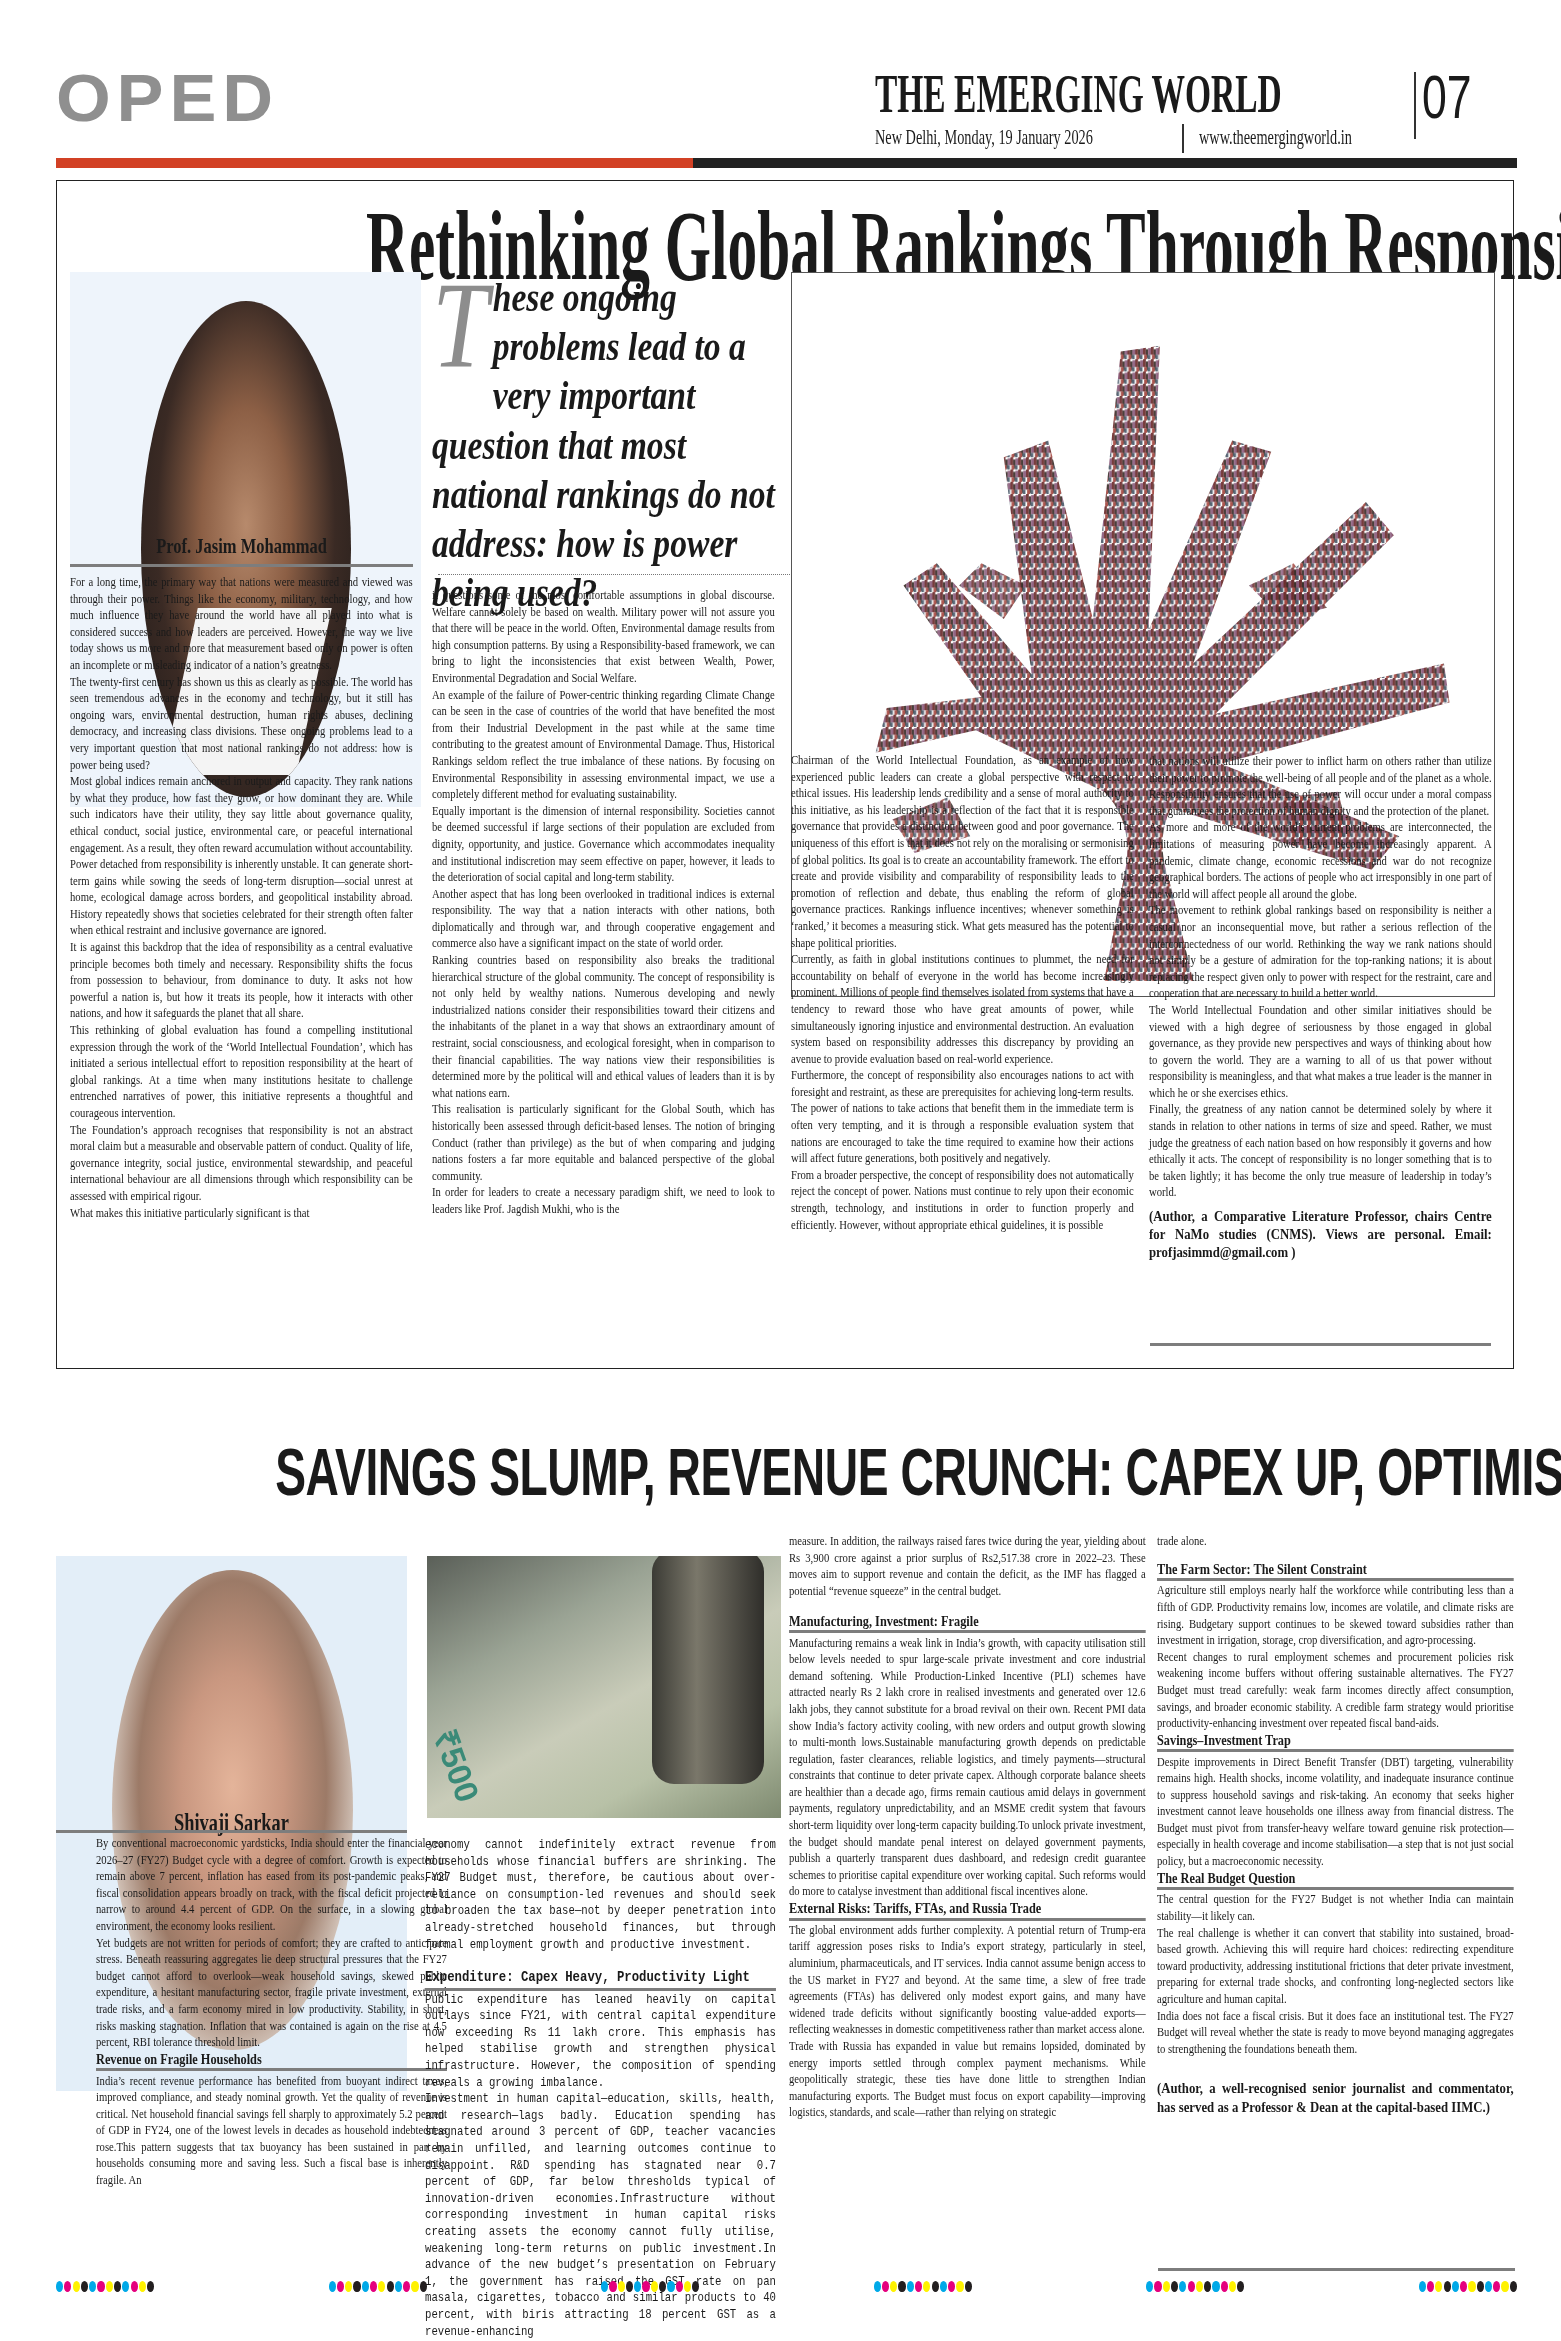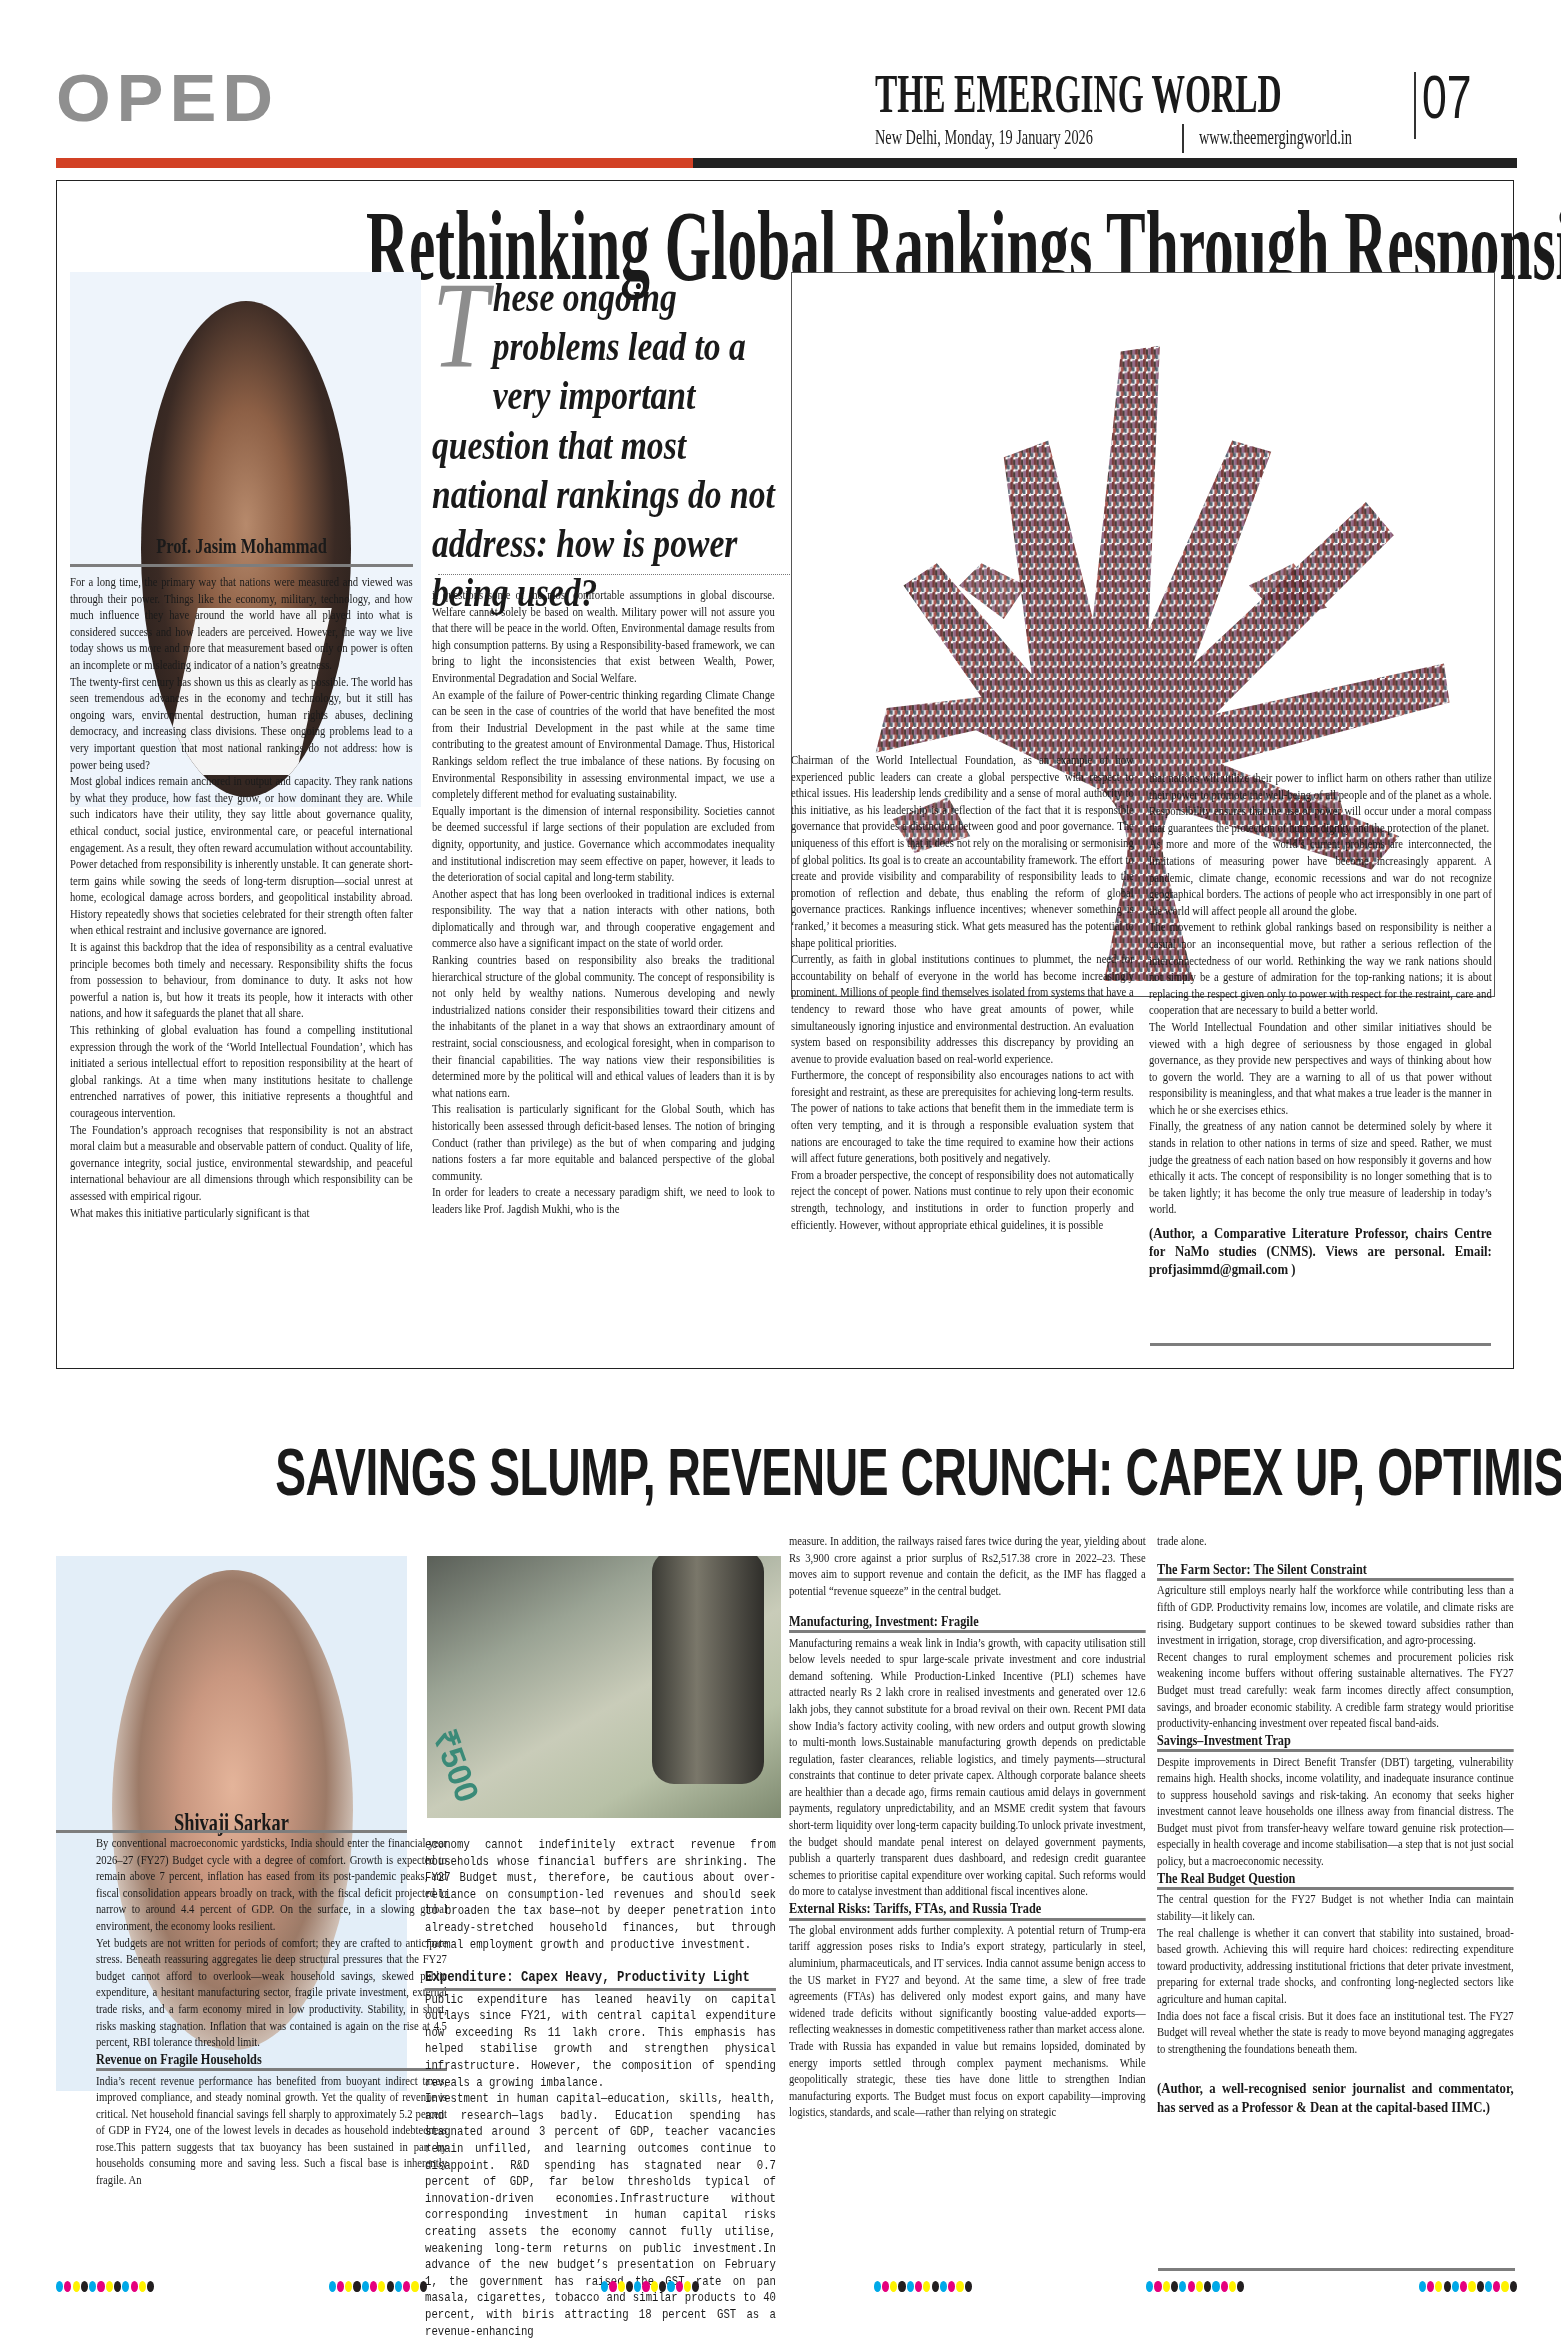--- a/index.html
+++ b/index.html
@@ -126,21 +126,21 @@
 
 <div class="col" style="left:791px; top:752px; width:343px;">
   <div class="colw" style="width:418px;">
     <p>Chairman of the World Intellectual Foundation, as an example of how experienced public leaders can create a global perspective with respect to ethical issues. His leadership lends credibility and a sense of moral authority to this initiative, as his leadership is a reflection of the fact that it is responsible governance that provides a distinction between good and poor governance. The uniqueness of this effort is that it does not rely on the moralising or sermonising of global politics. Its goal is to create an accountability framework. The effort to create and provide visibility and comparability of responsibility leads to the promotion of reflection and debate, thus enabling the reform of global governance practices. Rankings influence incentives; whenever something is ‘ranked,’ it becomes a measuring stick. What gets measured has the potential to shape political priorities.</p>
     <p>Currently, as faith in global institutions continues to plummet, the need for accountability on behalf of everyone in the world has become increasingly prominent. Millions of people find themselves isolated from systems that have a tendency to reward those who have great amounts of power, while simultaneously ignoring injustice and environmental destruction. An evaluation system based on responsibility addresses this discrepancy by providing an avenue to provide evaluation based on real-world experience.</p>
     <p>Furthermore, the concept of responsibility also encourages nations to act with foresight and restraint, as these are prerequisites for achieving long-term results. The power of nations to take actions that benefit them in the immediate term is often very tempting, and it is through a responsible evaluation system that nations are encouraged to take the time required to examine how their actions will affect future generations, both positively and negatively.</p>
     <p>From a broader perspective, the concept of responsibility does not automatically reject the concept of power. Nations must continue to rely upon their economic strength, technology, and institutions in order to function properly and efficiently. However, without appropriate ethical guidelines, it is possible</p>
   </div>
 </div>
 
-<div class="col" style="left:1149px; top:770px; width:343px;">
+<div class="col" style="left:1149px; top:753px; width:343px;">
   <div class="colw" style="width:418px;">
     <p>that nations will utilize their power to inflict harm on others rather than utilize their power to promote the well-being of all people and of the planet as a whole. Responsibility ensures that the use of power will occur under a moral compass that guarantees the protection of human dignity and the protection of the planet.</p>
     <p>As more and more of the world’s current problems are interconnected, the limitations of measuring power have become increasingly apparent. A pandemic, climate change, economic recessions and war do not recognize geographical borders. The actions of people who act irresponsibly in one part of the world will affect people all around the globe.</p>
     <p>The movement to rethink global rankings based on responsibility is neither a casual nor an inconsequential move, but rather a serious reflection of the interconnectedness of our world. Rethinking the way we rank nations should not simply be a gesture of admiration for the top-ranking nations; it is about replacing the respect given only to power with respect for the restraint, care and cooperation that are necessary to build a better world.</p>
     <p>The World Intellectual Foundation and other similar initiatives should be viewed with a high degree of seriousness by those engaged in global governance, as they provide new perspectives and ways of thinking about how to govern the world. They are a warning to all of us that power without responsibility is meaningless, and that what makes a true leader is the manner in which he or she exercises ethics.</p>
     <p>Finally, the greatness of any nation cannot be determined solely by where it stands in relation to other nations in terms of size and speed. Rather, we must judge the greatness of each nation based on how responsibly it governs and how ethically it acts. The concept of responsibility is no longer something that is to be taken lightly; it has become the only true measure of leadership in today’s world.</p>
     <p class="bold-note" style="margin-top:5.6px;">(Author, a Comparative Literature Professor, chairs Centre for NaMo studies (CNMS). Views are personal. Email: profjasimmd@gmail.com )</p>
   </div>
 </div>
 <div class="rule-grey" style="left:1150px; top:1343px; width:341px; height:2.8px;"></div>

